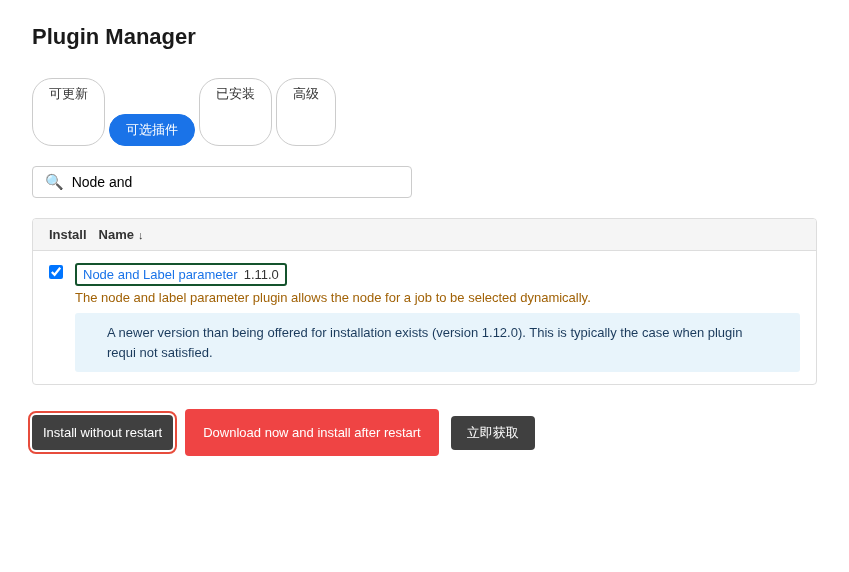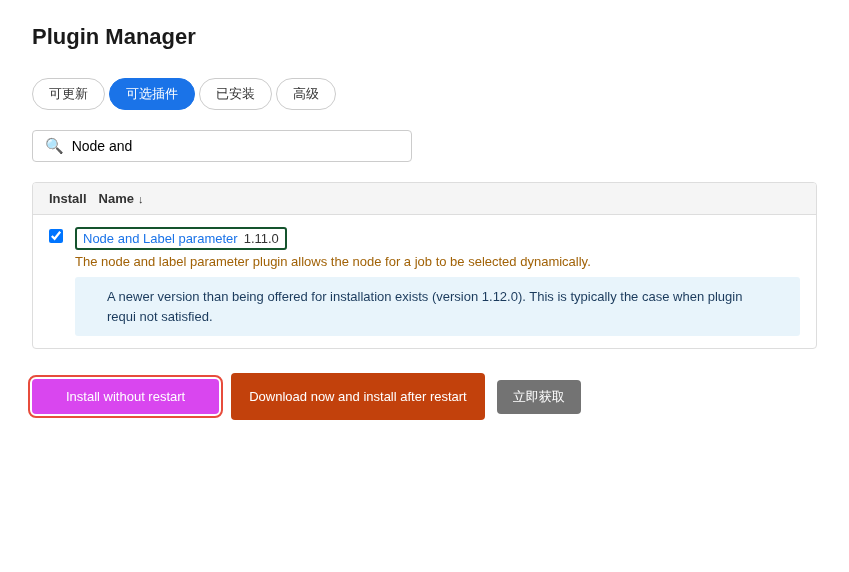--- a/index.html
+++ b/index.html
@@ -28,20 +28,21 @@
       cursor: pointer;
       font-size: 13px;
       background: #fff;
       color: #333;
       text-align: center;
     }
     .tab.active {
       background: #1a73e8;
       color: #fff;
       border-color: #1a73e8;
+      margin-top: 36px;
     }
     .search-bar {
       display: flex;
       align-items: center;
       border: 1px solid #ccc;
       border-radius: 4px;
       padding: 6px 12px;
       width: 380px;
       margin-bottom: 20px;
       gap: 8px;
@@ -141,50 +142,50 @@
       color: #1a3a5c;
       line-height: 1.5;
     }
     .footer-bar {
       display: flex;
       align-items: center;
       gap: 12px;
       margin-top: 16px;
     }
     .btn-primary {
-      background: #d946ef;
-      color: #fff;
-      border: none;
-      padding: 10px 34px;
+      background: #404040;
+      color: #fff;
+      border: none;
+      padding: 10px 11px;
       border-radius: 4px;
       font-size: 13px;
       cursor: pointer;
       white-space: nowrap;
     }
     .btn-primary.outlined-red {
       outline: 2px solid #e74c3c;
       outline-offset: 2px;
     }
     .btn-secondary {
-      background: #c2410c;
+      background: #ef4444;
       color: #fff;
       border: none;
       padding: 16px 18px;
       border-radius: 4px;
       font-size: 13px;
       cursor: pointer;
       white-space: nowrap;
     }
     .status-text {
       font-size: 13px;
       color: #333;
       white-space: nowrap;
     }
     .btn-fetch {
-      background: #737373;
+      background: #404040;
       color: #fff;
       border: none;
       padding: 8px 16px;
       border-radius: 4px;
       font-size: 13px;
       cursor: pointer;
       white-space: nowrap;
       font-family: Liberation Mono, monospace;
     }
     .table-header-install {

